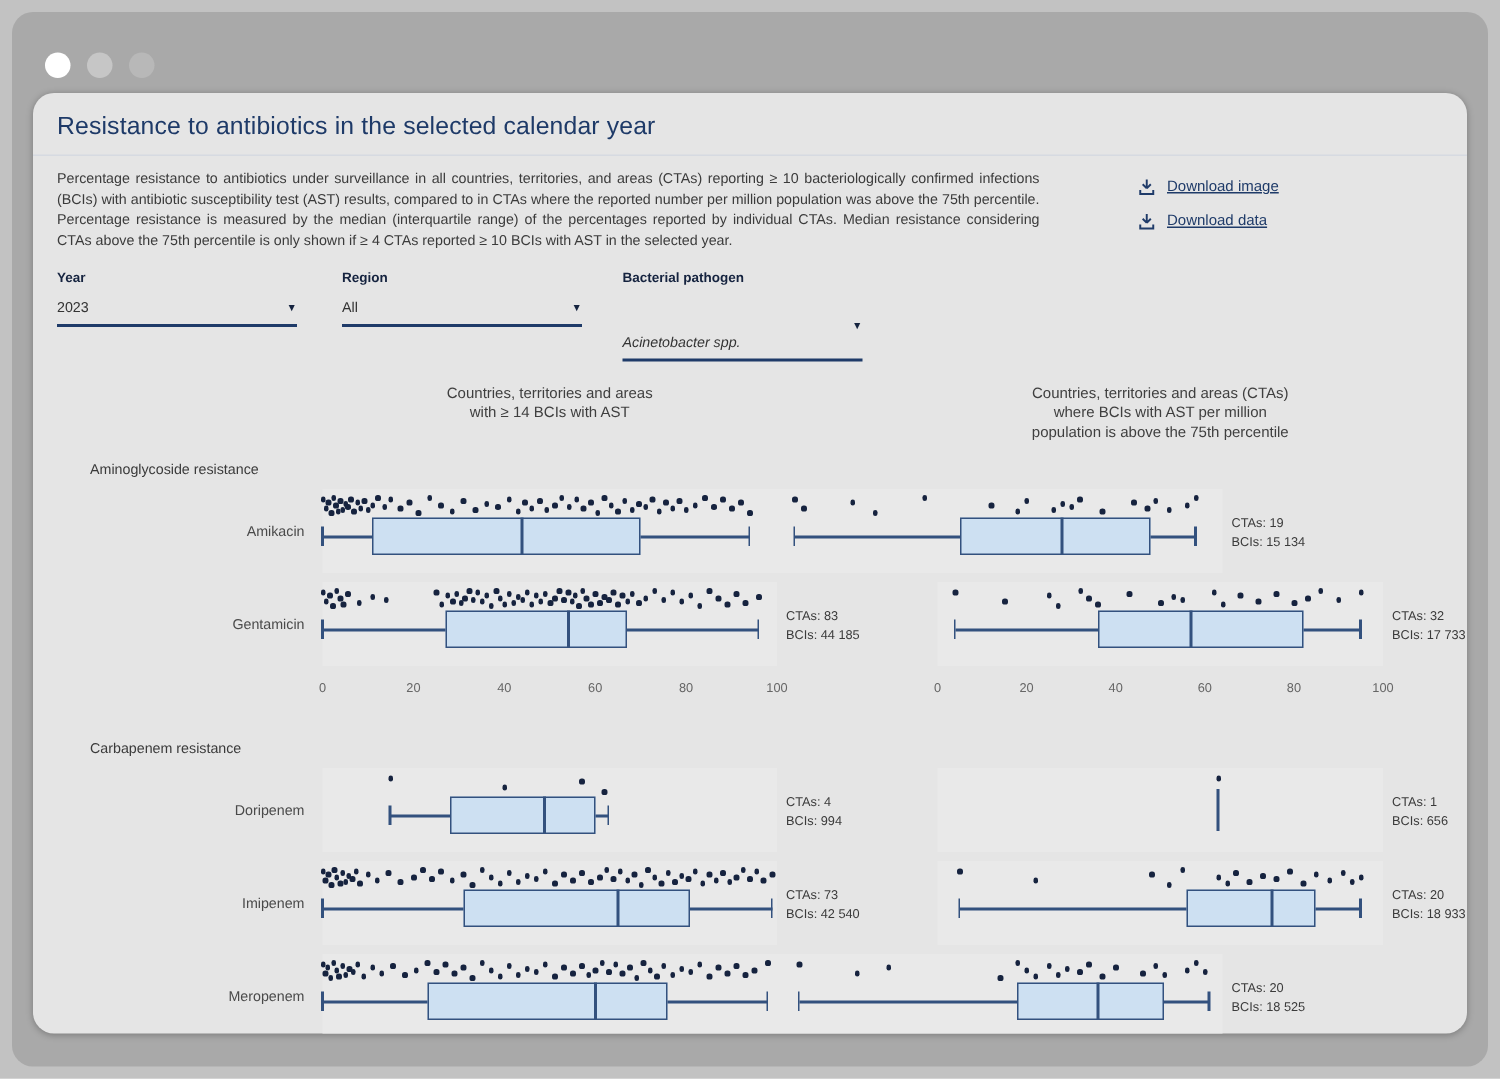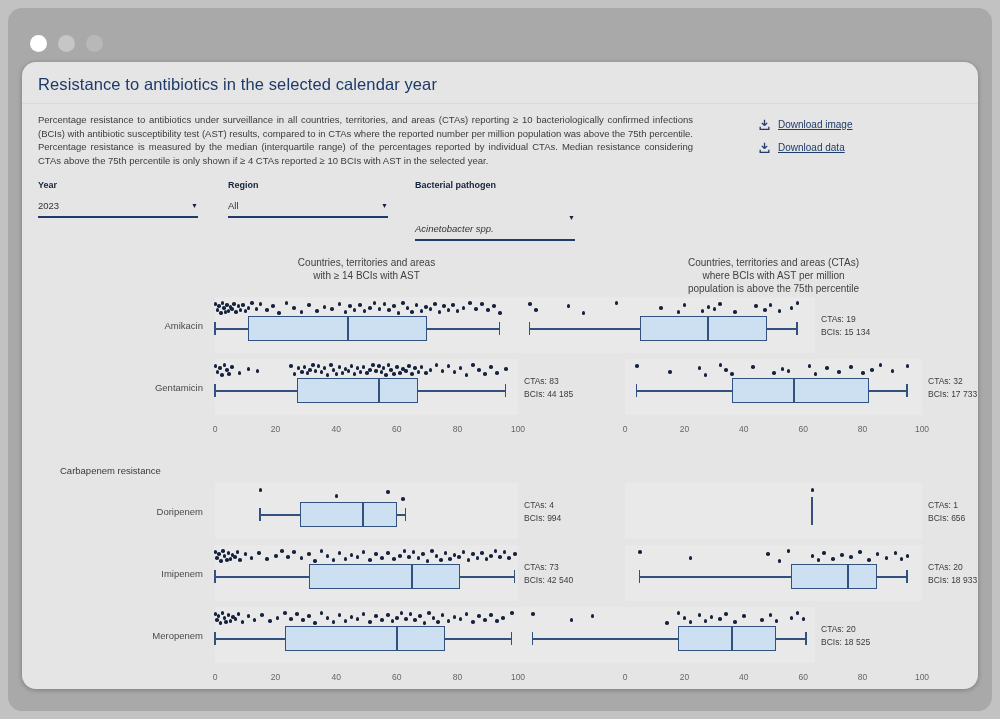--- a/index.html
+++ b/index.html
@@ -113,20 +113,23 @@
           <div class="ch-spacer-label"></div>
           <div class="ch-left pre">Countries, territories and areas
 with ≥ 14 BCIs with AST</div>
           <div class="ch-spacer-stats"></div>
           <div class="ch-right pre">Countries, territories and areas (CTAs)
 where BCIs with AST per million
 population is above the 75th percentile</div>
           <div class="ch-end"></div>
         </div>
         <div>
+            <div class="section-row">
+              <div class="section-label">Aminoglycoside resistance</div>
+            </div>
             <div class="chart-row">
               <div class="row-label">Amikacin</div>
               <div class="band">
                 <div class="pt" style="left: 0%; top: 5px;"></div>
                 <div class="pt" style="left: 0.7%; top: 11px;"></div>
                 <div class="pt" style="left: 1.3%; top: 7px;"></div>
                 <div class="pt" style="left: 1.9%; top: 14px;"></div>
                 <div class="pt" style="left: 2.4%; top: 4px;"></div>
                 <div class="pt" style="left: 2.9%; top: 9px;"></div>
                 <div class="pt" style="left: 3.4%; top: 13px;"></div>

